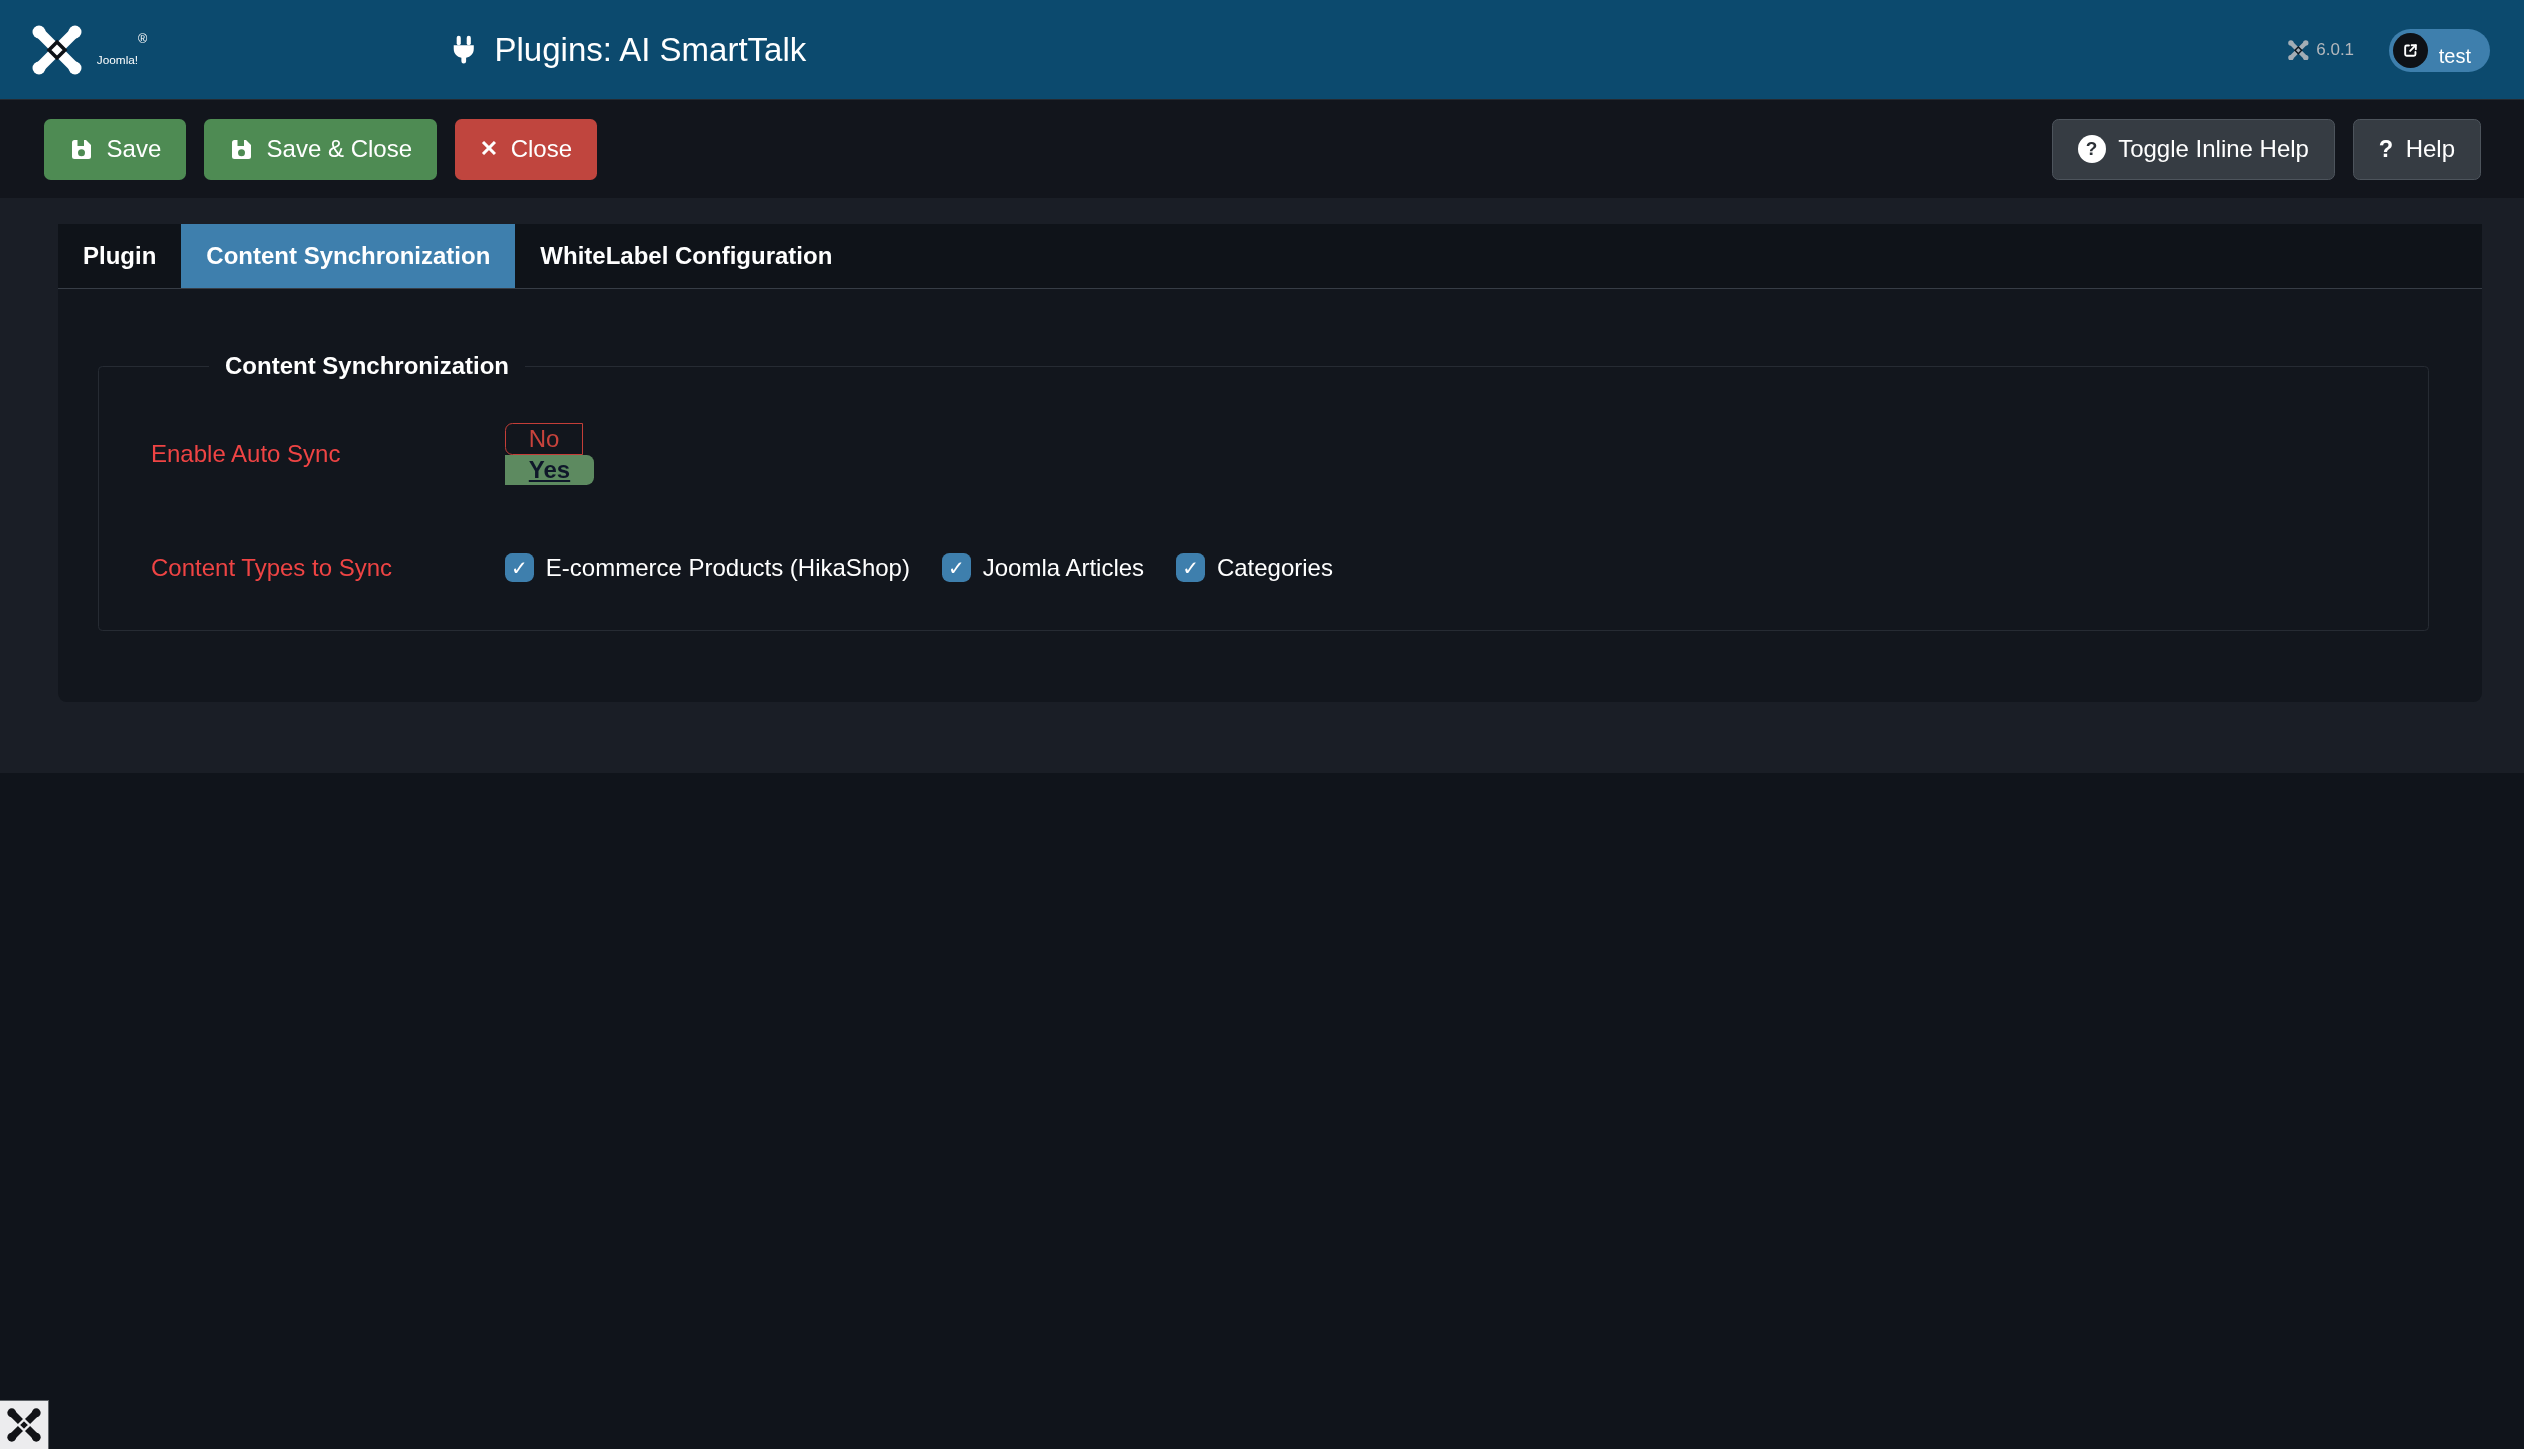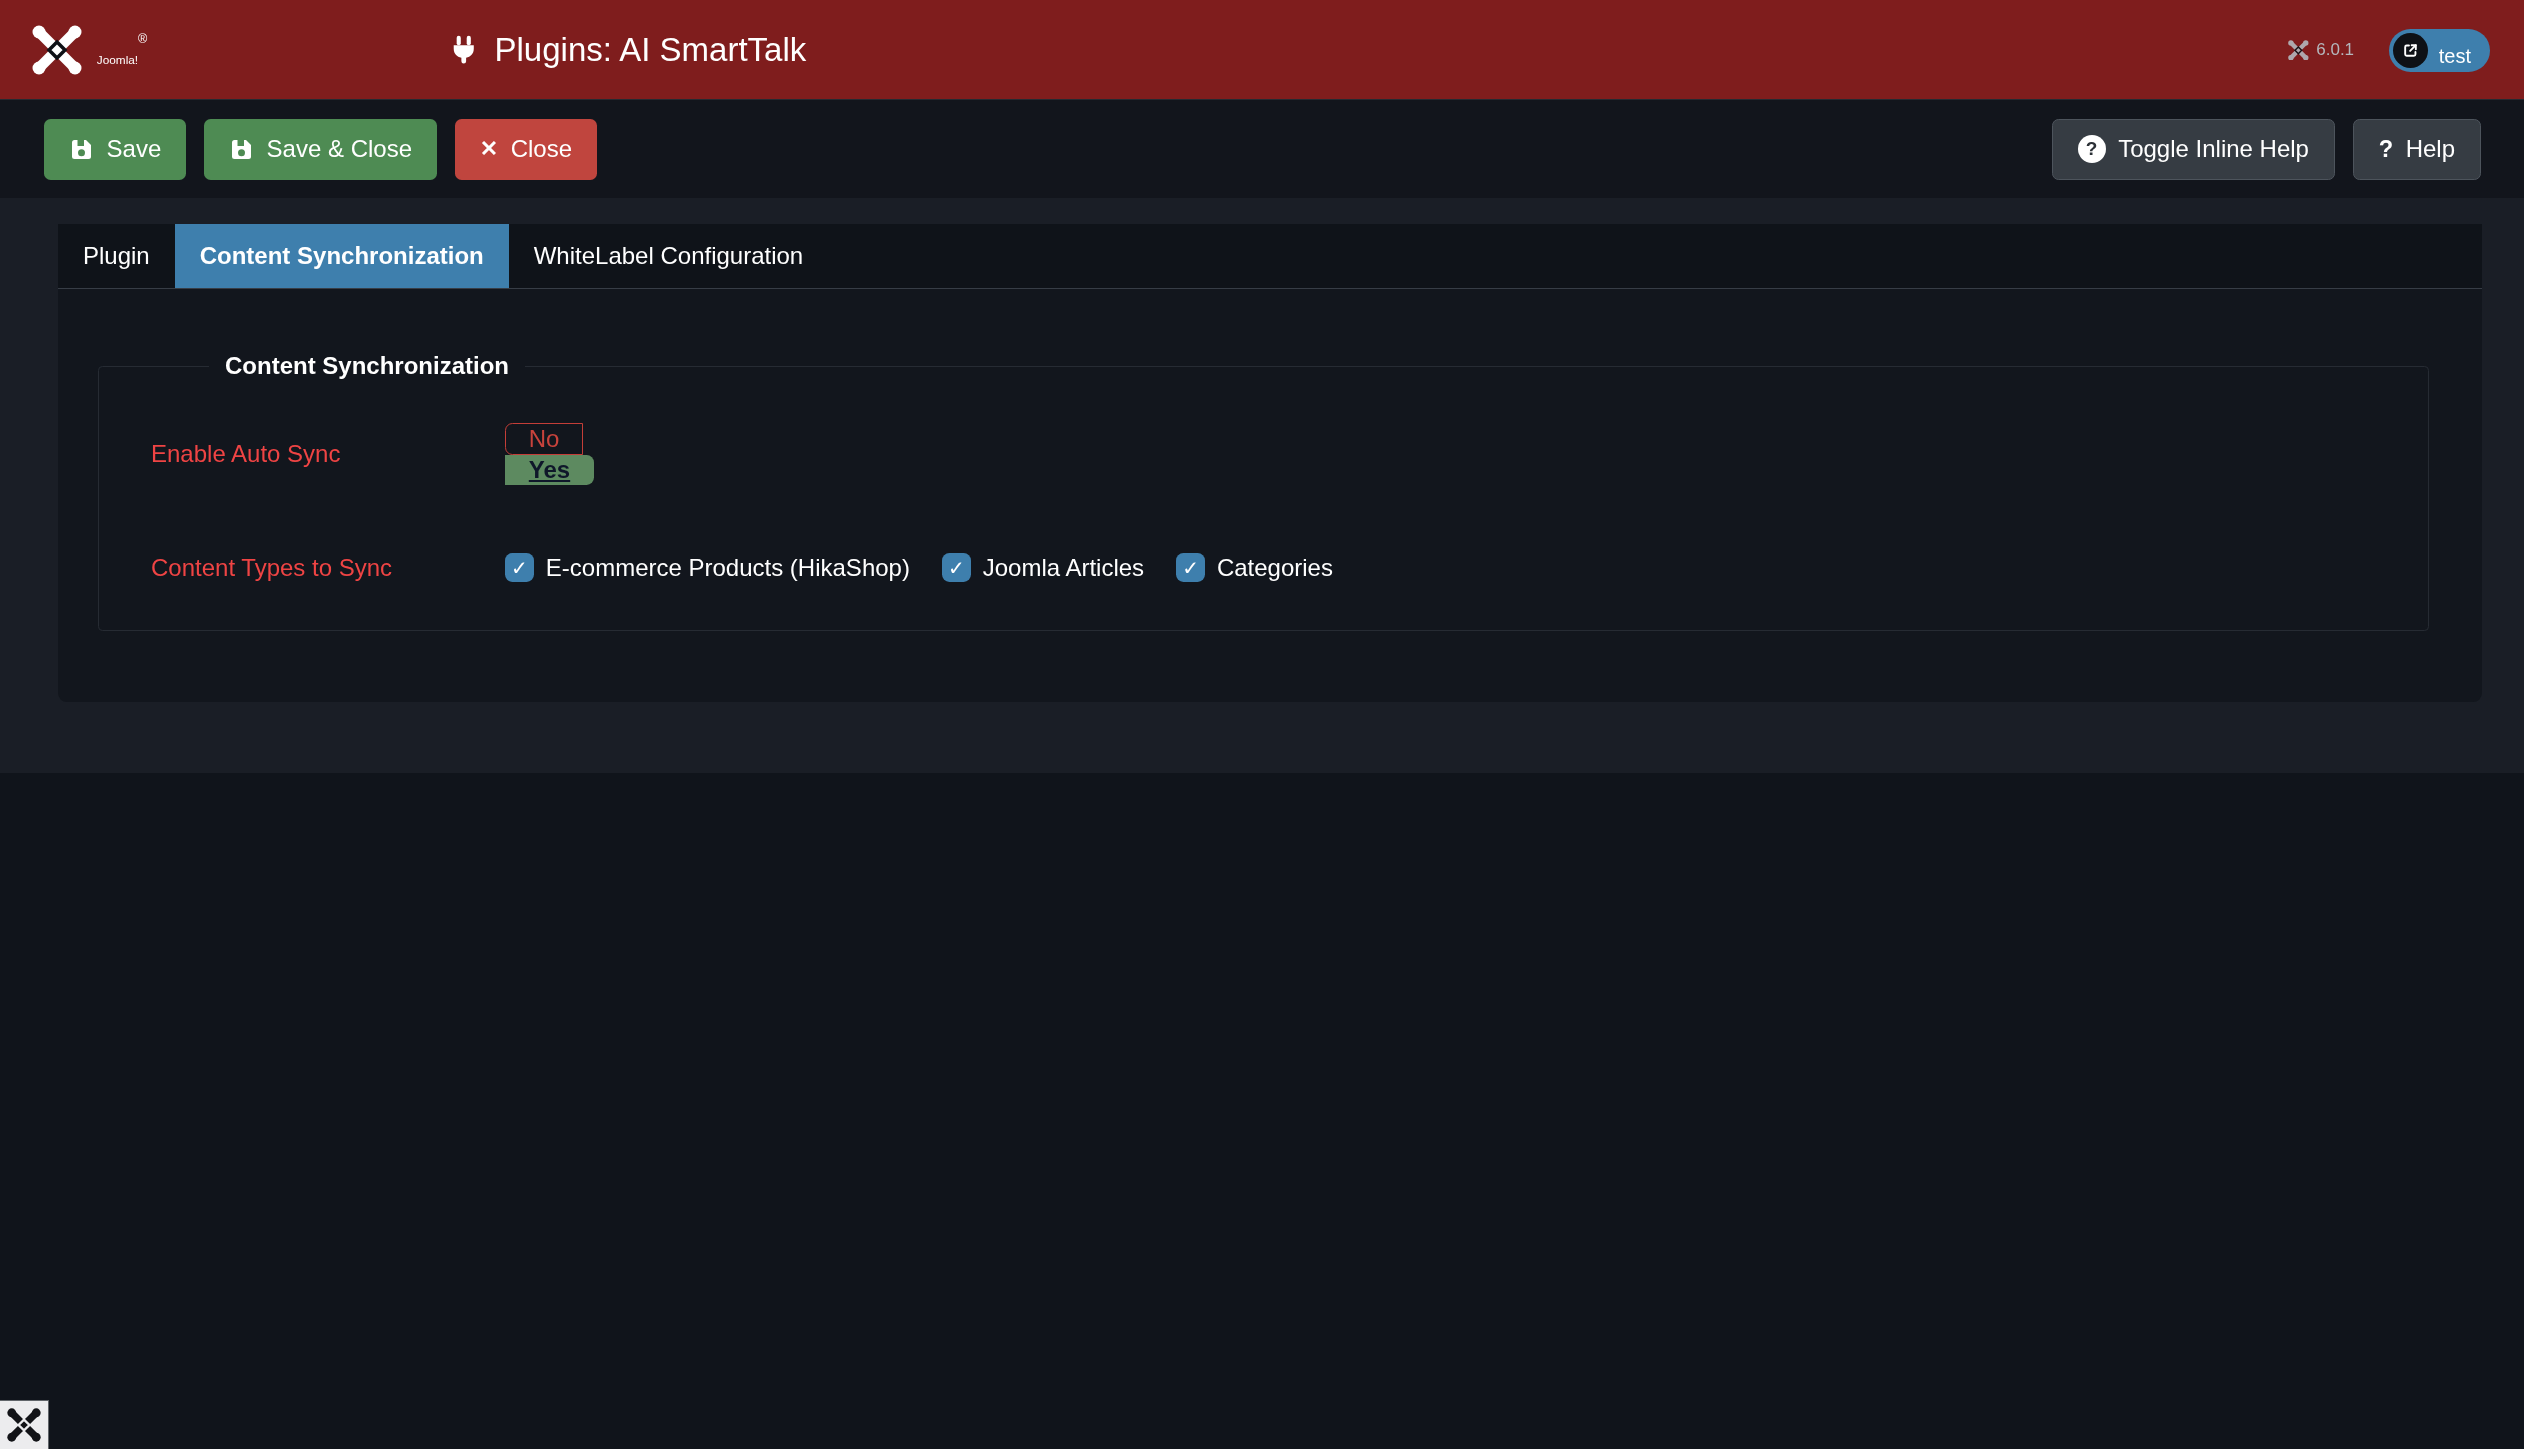--- a/index.html
+++ b/index.html
@@ -8,21 +8,21 @@
     width: 2525px; height: 1450px;
     background: #10141b;
     font-family: "Liberation Sans", "DejaVu Sans", sans-serif;
     color: #ffffff;
     overflow: hidden;
   }
 
   
   .navbar {
     height: 100px;
-    background: #7f1d1d;
+    background: #0c4a6e;
     border-bottom: 1.5px solid #252a31;
     display: flex; align-items: center;
     padding: 0 32px;
     position: relative;
   }
   .brand { display: flex; align-items: center; gap: 14.8px; cursor: pointer; }
   .brand-logo { width: 50px; height: 50px; }
   .brand-reg { font-size: 12.6px; vertical-align: 20.7px; font-weight: 400; }
   .page-heading {
     position: absolute; left: 449px; top: 0; height: 100px;
@@ -84,21 +84,21 @@
   }
   .tab-strip {
     display: flex;
     background: #0f1319;
     border-bottom: 1.5px solid #373d46;
     height: 65px;
   }
   .tab {
     display: flex; align-items: center;
     padding: 0 25px; font-size: 24px; color: #ffffff;
-    cursor: pointer; background: transparent; border: none; font-family: inherit;
+    cursor: pointer; background: transparent; border: none; font-family: inherit; font-weight: bold;
   }
   .tab.active { background: #3e7fad; font-weight: 700; }
 
   .panel {
     background: #12161d;
     height: 413px;
     border-radius: 0 0 8.9px 8.9px;
     padding-top: 63px;
   }
   fieldset.options-box {

